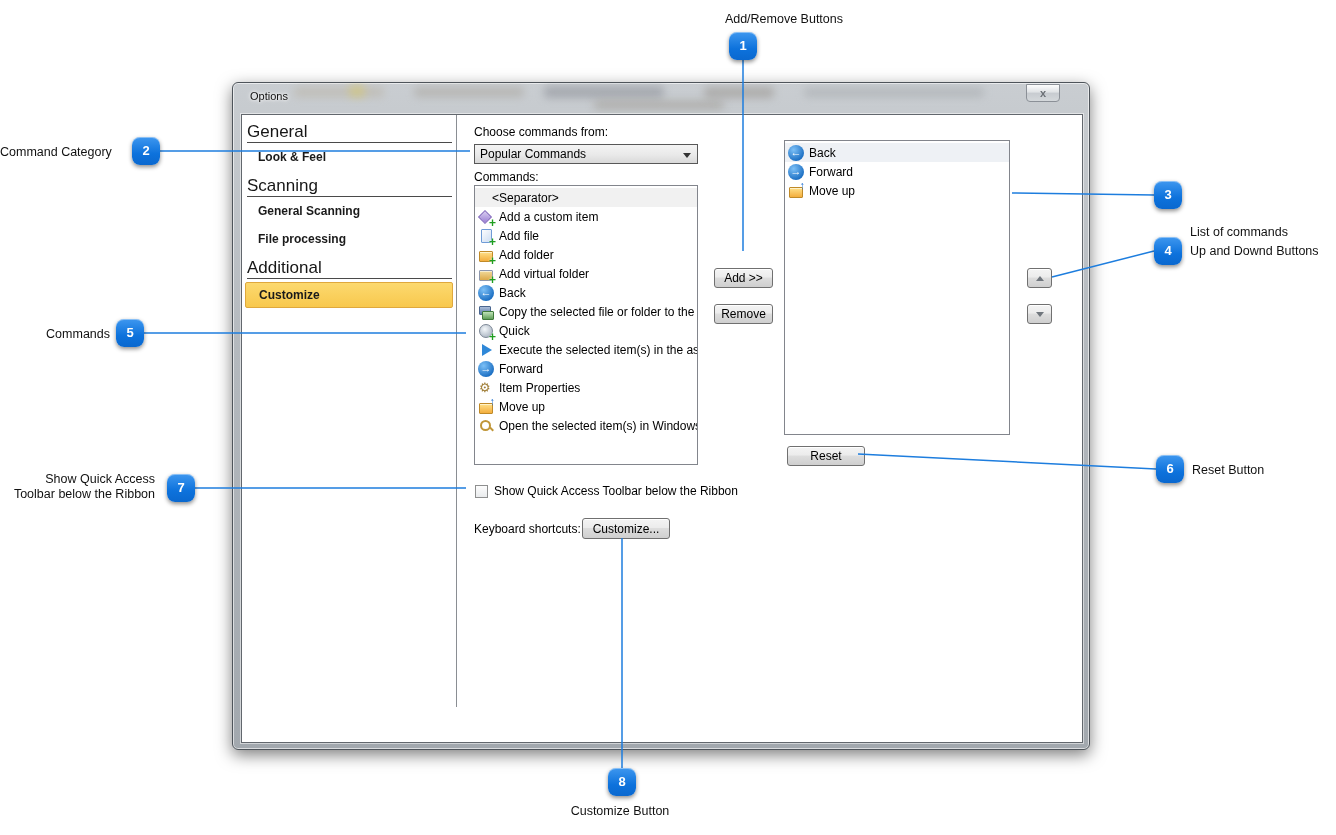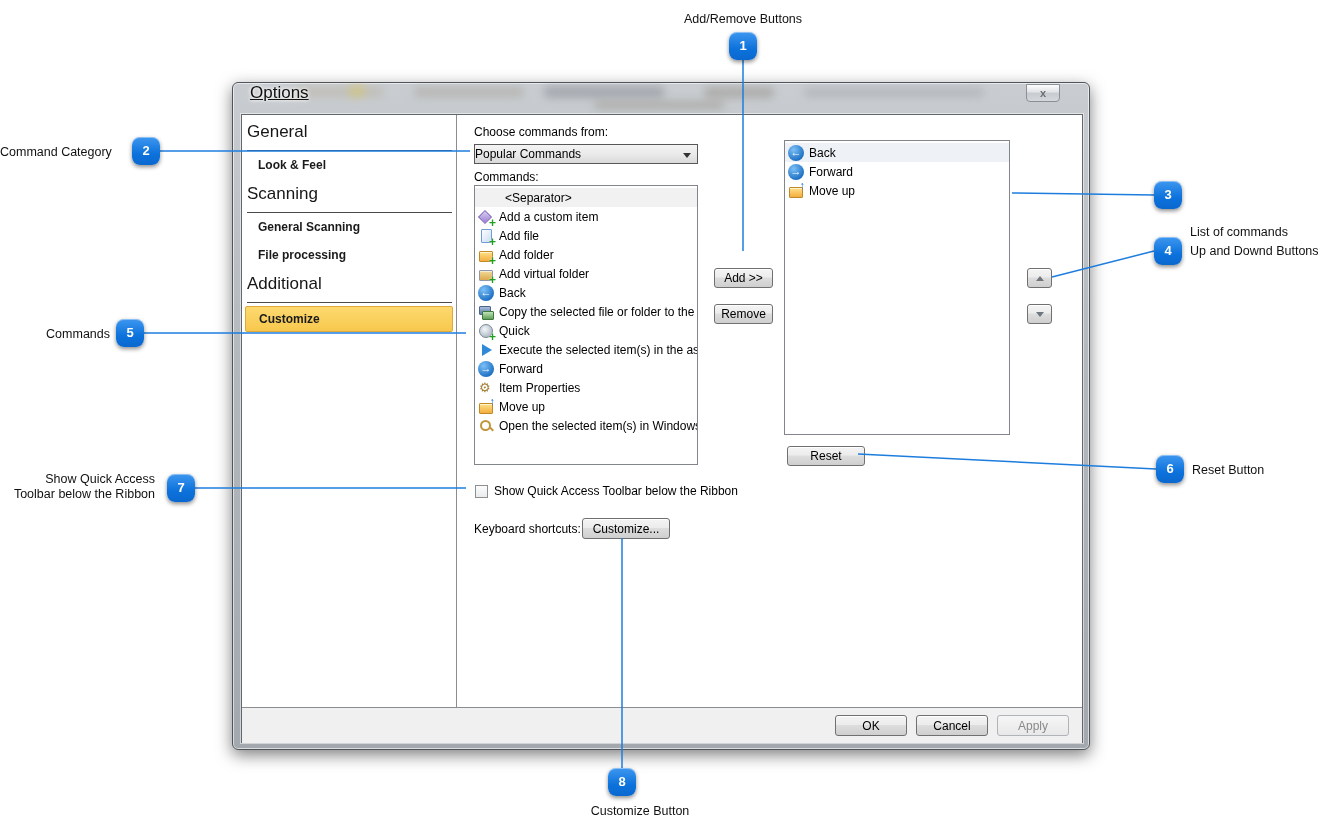--- a/index.html
+++ b/index.html
@@ -6,52 +6,52 @@
   html,body { background:#ffffff; font-family:"Liberation Sans", sans-serif; }
   .stage { position:relative; width:1336px; height:835px; background:#fff; overflow:hidden; }
 
   
   .dialog { position:absolute; left:232px; top:82px; width:858px; height:668px;
     border-radius:6px; border:1px solid #4e545a;
     background:linear-gradient(180deg,#c9cdd1 0%,#b4b9be 40%,#a2a8ae 100%);
     box-shadow:0 5px 16px rgba(0,0,0,.5), inset 0 0 0 1px rgba(255,255,255,.6); }
   .titlebar { position:absolute; left:1px; top:0; right:1px; height:31px; border-radius:5px 5px 0 0; overflow:hidden; }
   .blob { position:absolute; filter:blur(4px); opacity:.55; border-radius:4px; }
-  .title-text { position:absolute; left:16px; top:0; font-size:17px; color:#101010;
-    text-shadow:0 0 3px #fff, 0 0 5px #fff;text-decoration:underline; }
+  .title-text { position:absolute; left:16px; top:7px; font-size:11px; color:#101010;
+    text-shadow:0 0 3px #fff, 0 0 5px #fff; }
   .close-btn { position:absolute; right:28px; top:1px; width:34px; height:18px;
     border:1px solid #8b9097; border-radius:0 0 4px 4px;
     background:linear-gradient(180deg,#fdfdfd,#dfe2e5 45%,#c7cbd0 50%,#d4d8db);
     color:#6b7076; font-size:11px; font-weight:bold; text-align:center; line-height:16px; cursor:default; }
   .inner { position:absolute; left:8px; top:31px; width:842px; height:629px;
     background:#fff; border:1px solid #62676d; box-shadow:0 0 0 1px rgba(255,255,255,.5); }
   .body { position:relative; width:100%; height:592px; display:flex; }
   .footer { height:36px; background:#f0f0f0; border-top:1px solid #8a8e93;
     display:flex; justify-content:flex-end; align-items:center; gap:9px; padding-right:13px; }
 
   
   .sidebar { width:215px; height:100%; border-right:1px solid #8a8e93; background:#fff; padding-top:2px; overflow:hidden; }
-  .sb-header { font-size:17px; color:#161616; margin:5px 4px 0 5px; padding-bottom:8px; border-bottom:1px solid #4a4a4a; }
+  .sb-header { font-size:17px; color:#161616; margin:5px 4px 0 5px; padding-bottom:0; border-bottom:1px solid #4a4a4a; }
   .sb-item { font-size:12px; font-weight:bold; color:#1a1a1a; padding:7px 0 7px 16px; cursor:default; }
   .sb-item.sel { background:linear-gradient(180deg,#fcd96f,#f8c84d); border:1px solid #dfa83d; border-radius:2px;
     margin:3px 3px 2px 3px; padding:5px 0 5px 13px; }
 
   
   .main { position:relative; flex:1; background:#fff; }
   .lbl { position:absolute; font-size:12px; color:#000; white-space:nowrap; }
   .combo { position:absolute; left:17px; top:29px; width:224px; height:20px;
     border:1px solid #585858; background:linear-gradient(180deg,#f4f4f4,#e9e9e9 55%,#d9d9d9);
-    font-size:12px; color:#000; line-height:18px; cursor:default; }
+    font-size:12px; color:#000; line-height:18px; padding-left:5px; cursor:default; }
   .combo .arr { position:absolute; right:6px; top:8px; width:0; height:0;
     border-left:4px solid transparent; border-right:4px solid transparent; border-top:5px solid #333; }
   .listbox { position:absolute; background:#fff; border:1px solid #82858c; overflow:hidden; padding-top:2px; }
   .cmd-list { left:17px; top:70px; width:224px; height:280px; }
   .sel-list { left:327px; top:25px; width:226px; height:295px; }
   .row { display:flex; align-items:center; height:19px; font-size:12px; color:#000; white-space:nowrap; overflow:hidden; padding-left:3px; cursor:default; }
-  .row.separator { background:#f1f1f1; padding-left:30px; }
+  .row.separator { background:#f1f1f1; padding-left:17px; }
   .row.sel { background:#eef1f5; }
   .row .txt { overflow:hidden; white-space:nowrap; }
 
   
   .w7btn { position:absolute; border:1px solid #707070; border-radius:3px;
     background:linear-gradient(180deg,#f4f4f4,#ececec 45%,#dddddd 50%,#cfcfcf);
     box-shadow:inset 0 1px 0 #fff; font-size:12px; color:#000; text-align:center; cursor:default;
     font-family:"Liberation Sans", sans-serif; display:flex; align-items:center; justify-content:center; }
   .w7btn.disabled { color:#8a8a8a; border-color:#b0b3b7;
     background:linear-gradient(180deg,#f5f5f5,#efefef 50%,#e8e8e8); box-shadow:none; }
@@ -228,42 +228,37 @@
           <div class="chkrow">
             <span class="chk"></span>
             <span class="lab">Show Quick Access Toolbar below the Ribbon</span>
           </div>
 
           <span class="lbl" style="left:17px; top:407px;">Keyboard shortcuts:</span>
           <div class="w7btn btn-customize">Customize...</div>
         </div>
       </div>
 
-      <div class="footer">
-        <div class="w7btn">OK</div>
-        <div class="w7btn">Cancel</div>
-        <div class="w7btn disabled">Apply</div>
-      </div>
     </div>
   </div>
 
   <svg class="lines-svg">
     <g stroke="#1d7dde" stroke-width="1.5" fill="none">
       <line x1="743" y1="60" x2="743" y2="251"></line>
       <line x1="160" y1="151" x2="470" y2="151"></line>
       <line x1="1012" y1="193" x2="1154" y2="195"></line>
       <line x1="1052" y1="277" x2="1154" y2="251"></line>
       <line x1="144" y1="333" x2="466" y2="333"></line>
       <line x1="858" y1="454" x2="1156" y2="469"></line>
       <line x1="195" y1="488" x2="466" y2="488"></line>
       <line x1="622" y1="538" x2="622" y2="768"></line>
     </g>
   </svg>
 
-  <div class="ann-label" style="left:643px; top:12px; width:200px; text-align:center;">Add/Remove Buttons</div>
+  <div class="ann-label" style="left:643px; top:12px; width:200px; text-align:right;">Add/Remove Buttons</div>
   <div class="badge" style="left:729px; top:32px;">1</div>
 
   <div class="ann-label" style="left:0; top:145px; width:127px; ">Command Category</div>
   <div class="badge" style="left:132px; top:137px;">2</div>
 
   <div class="ann-label" style="left:1190px; top:189px;margin-top:36px;">List of commands</div>
   <div class="badge" style="left:1154px; top:181px;">3</div>
 
   <div class="ann-label" style="left:1190px; top:244px;">Up and Downd Buttons</div>
   <div class="badge" style="left:1154px; top:237px;">4</div>
@@ -271,15 +266,15 @@
   <div class="ann-label" style="left:0; top:327px; width:110px; text-align:right;">Commands</div>
   <div class="badge" style="left:116px; top:319px;">5</div>
 
   <div class="ann-label" style="left:1192px; top:463px;">Reset Button</div>
   <div class="badge" style="left:1156px; top:455px;">6</div>
 
   <div class="ann-label" style="left:3px; top:472px; width:152px; text-align:right; line-height:15px;">Show Quick Access Toolbar below the Ribbon</div>
   <div class="badge" style="left:167px; top:474px;">7</div>
 
   <div class="badge" style="left:608px; top:768px;">8</div>
-  <div class="ann-label" style="left:540px; top:804px; width:200px; text-align:center;">Customize Button</div>
+  <div class="ann-label" style="left:520px; top:804px; width:200px; text-align:center;">Customize Button</div>
 
 </div>
 
 </body></html>

